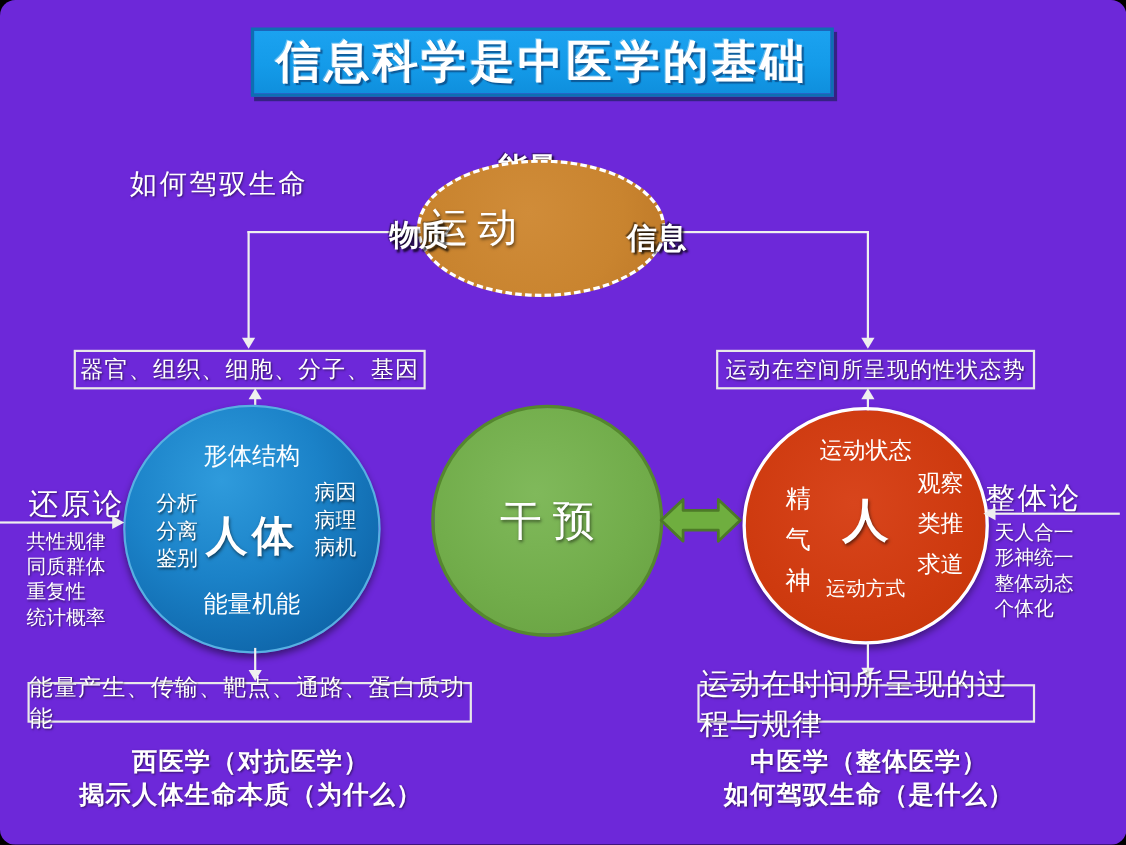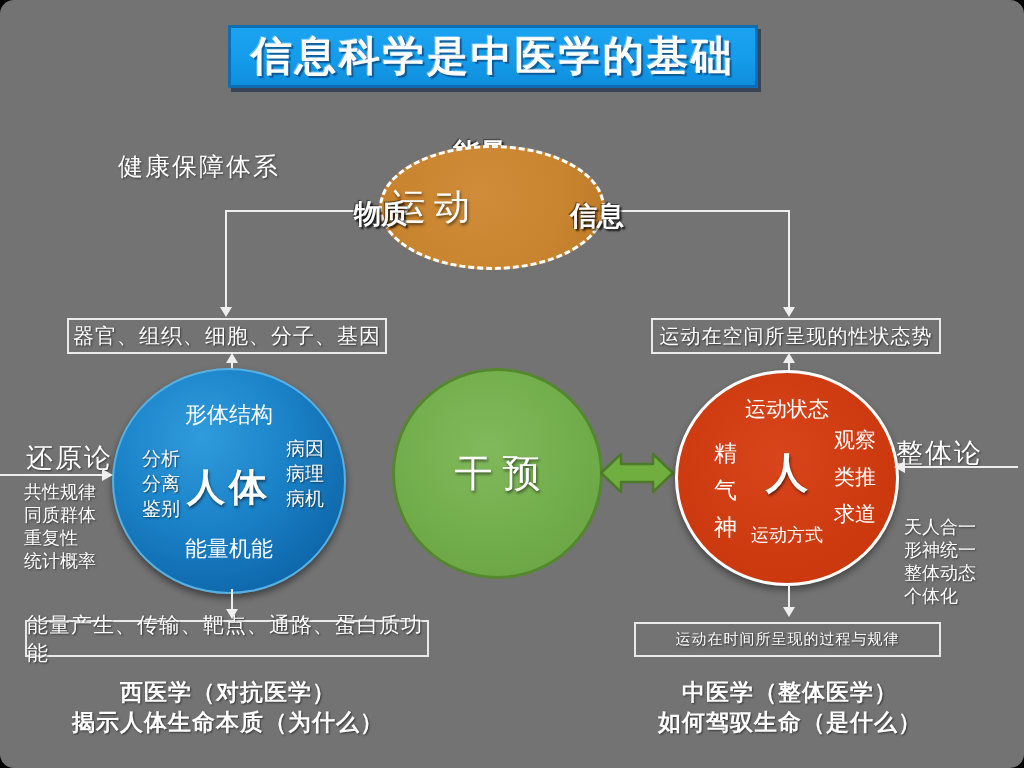--- a/index.html
+++ b/index.html
@@ -1,17 +1,17 @@
 <!DOCTYPE html>
 <html><head>
 <meta charset="utf-8">
 <style>
   html,body{margin:0;padding:0;background:#000;}
   body{font-family:"Liberation Sans","DejaVu Sans",sans-serif;}
-  #slide{position:relative;width:1024px;height:768px;background:#737373;
+  #slide{position:relative;width:1024px;height:768px;background:#6d28d9;
          border-radius:14px;overflow:hidden;color:#fff;}
   .abs{position:absolute;}
   .ctr{text-align:center;}
   
   #title-banner{left:228px;top:25px;width:530px;height:63px;
     background:linear-gradient(180deg,#1ba2f0 0%,#149be9 55%,#0f8fdd 100%);
     border:3px solid #0d6fb2;box-shadow:3px 4px 0 rgba(8,30,60,.55);
     display:flex;align-items:center;justify-content:center;box-sizing:border-box;}
   #title-banner .t{font-size:41px;font-weight:bold;letter-spacing:3px;
     text-shadow:2px 2px 1px rgba(10,40,90,.55),-1px -1px 0 rgba(255,255,255,.35);}
@@ -61,21 +61,21 @@
 <body>
 
 <div id="slide">
 
   <div class="abs" id="title-banner">
     <div class="t">信息科学是中医学的基础</div>
   </div>
 
   <div class="abs floatlabel shadowtxt" style="left:453px;top:104px;margin-top:31px;">能量</div>
 
-  <div class="abs syslabel" style="left:118px;top:150px;">健康保障体系</div>
+  <div class="abs syslabel" style="left:118px;top:150px;">如何驾驭生命</div>
 
   <div class="abs line hline" style="left:225px;top:210px;width:160px;"></div>
   <div class="abs line vline" style="left:225px;top:210px;height:98px;"></div>
   <div class="abs ah ah-down" style="left:220px;top:307px;"></div>
 
   <div class="abs line hline" style="left:602px;top:210px;width:188px;"></div>
   <div class="abs line vline" style="left:788px;top:210px;height:98px;"></div>
   <div class="abs ah ah-down" style="left:783px;top:307px;"></div>
 
   <div class="abs" id="motion-ellipse">
@@ -138,34 +138,34 @@
   <div class="abs theory-list" style="left:24px;top:481px;">
     <div>共性规律</div>
     <div>同质群体</div>
     <div>重复性</div>
     <div>统计概率</div>
   </div>
 
   <div class="abs theory" style="left:896px;top:435px;">整体论</div>
   <div class="abs line hline" style="left:902px;top:466px;width:116px;"></div>
   <div class="abs ah ah-left" style="left:894px;top:461px;"></div>
-  <div class="abs theory-list" style="left:904px;top:473px;margin-top:43px;">
+  <div class="abs theory-list" style="left:904px;top:473px;">
     <div>天人合一</div>
     <div>形神统一</div>
     <div>整体动态</div>
     <div>个体化</div>
   </div>
 
   <div class="abs line vline" style="left:231px;top:589px;height:22px;"></div>
   <div class="abs ah ah-down" style="left:226px;top:609px;"></div>
   <div class="abs line vline" style="left:788px;top:585px;height:24px;"></div>
   <div class="abs ah ah-down" style="left:783px;top:607px;"></div>
 
   <div class="abs wbox" style="left:25px;top:620px;width:404px;height:37px;">能量产生、传输、靶点、通路、蛋白质功能</div>
-  <div class="abs wbox" style="left:634px;top:622px;width:307px;height:35px;font-size:15px;">运动在时间所呈现的过程与规律</div>
+  <div class="abs wbox" style="left:634px;top:622px;width:307px;height:35px;font-size:27px;">运动在时间所呈现的过程与规律</div>
 
   <div class="abs caption ctr" style="left:18px;top:677px;width:420px;">
     <div>西医学（对抗医学）</div>
     <div>揭示人体生命本质（为什么）</div>
   </div>
   <div class="abs caption ctr" style="left:608px;top:677px;width:364px;">
     <div>中医学（整体医学）</div>
     <div>如何驾驭生命（是什么）</div>
   </div>
 

